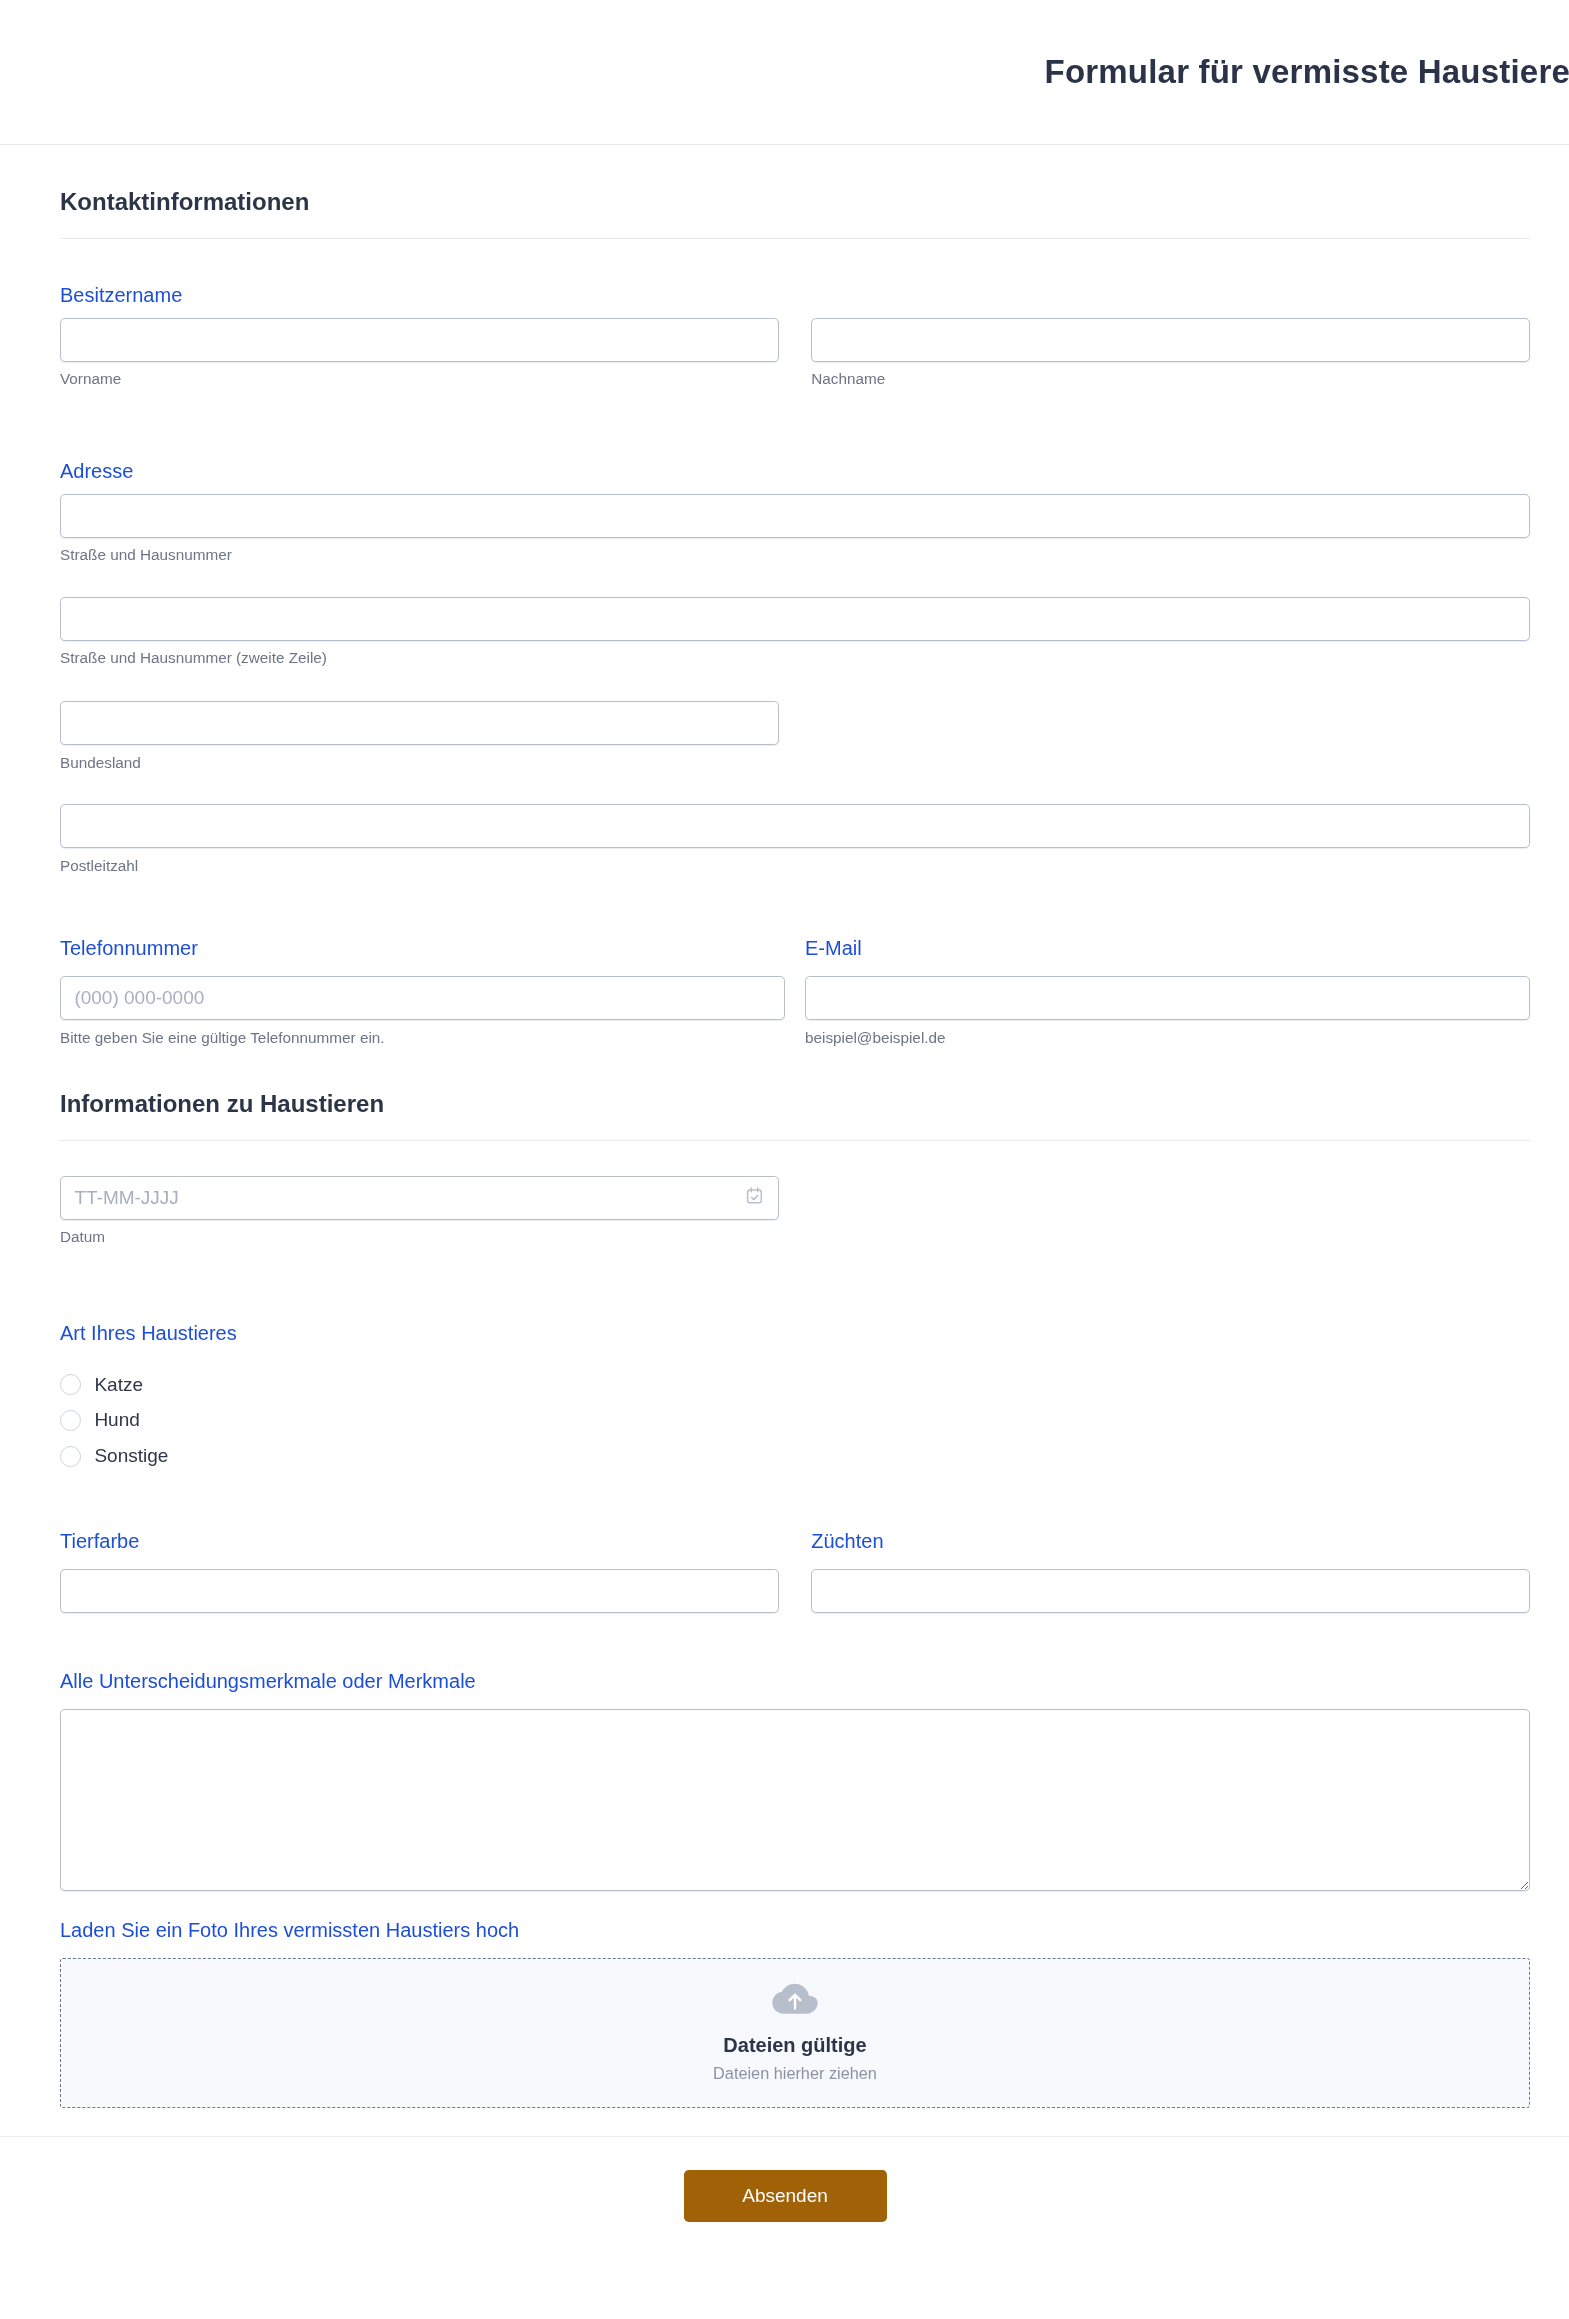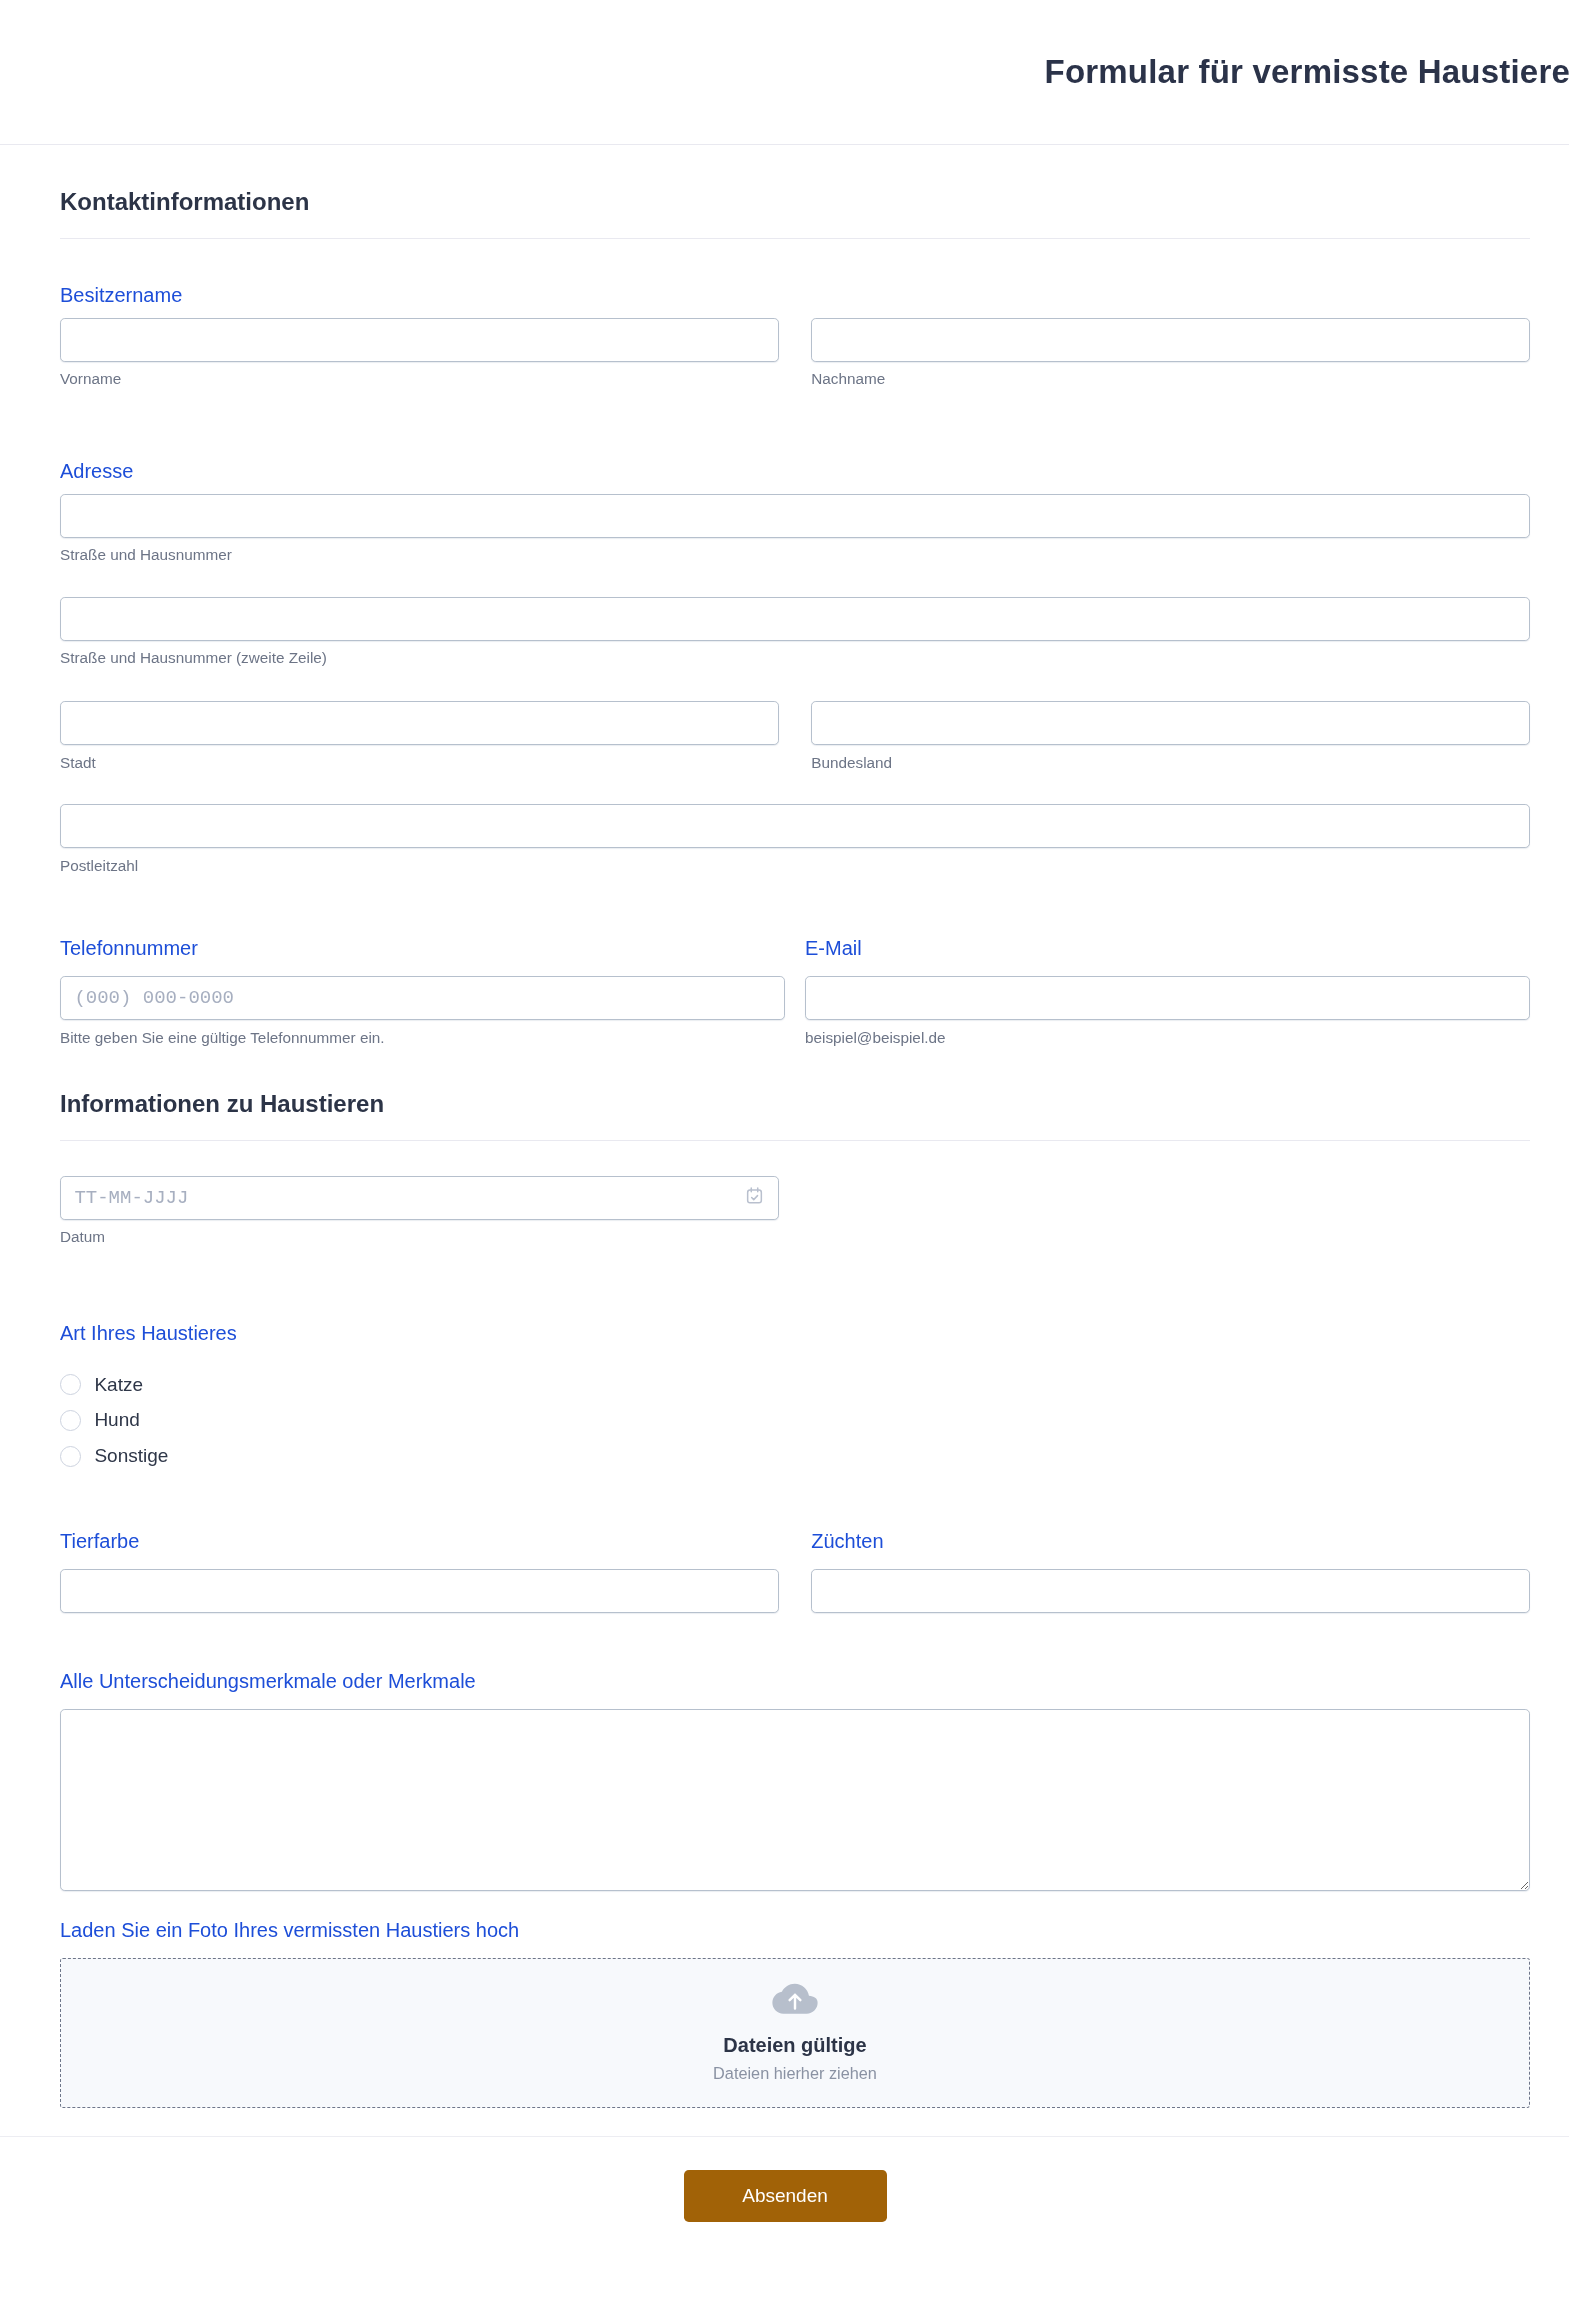--- a/index.html
+++ b/index.html
@@ -17,21 +17,21 @@
   .content { padding: 0 40px 0 60px; }
   .section-heading {
     margin-top: 42px; font-size: 24px; line-height: 29px; font-weight: 600; color: #2c3447;
   }
   .section-divider { margin-top: 22px; height: 1px; background: #e9e9f0; }
   .field-label { font-size: 20px; line-height: 25px; font-weight: 500; color: #1d4ed8; }
   .sub-label { margin-top: 7.6px; font-size: 15.3px; line-height: 19px; color: #6c7486; }
   .helper-text { margin-top: 7.6px; font-size: 15.3px; line-height: 19px; color: #6c7486; }
   .text-input {
     width: 100%; height: 44px; border: 1px solid #b6c0cd; border-radius: 4.8px;
-    background: #fff; font-family: Liberation Mono, monospace; font-size: 19px; color: #2e3648;
+    background: #fff; font-family: Liberation Sans, sans-serif; font-size: 19px; color: #2e3648;
     padding: 0 13.4px; outline: none; box-shadow: 0 1px 1px rgba(187,196,210,0.3);
   }
   .text-input::placeholder { color: #a7afc0; }
   .grid2 { display: grid; grid-template-columns: 1fr 1fr; column-gap: 32.5px; }
   .half { width: calc(50% - 16.3px); }
 
   .block-owner { margin-top: 44px; }
   .block-owner .field-label { margin-bottom: 9.6px; }
   .block-address { margin-top: 71px; }
   .block-address .field-label { margin-bottom: 9.6px; }
@@ -113,24 +113,20 @@
     <div class="field-label">Adresse</div>
     <div>
       <input type="text" class="text-input" style="">
       <div class="sub-label">Straße und Hausnummer</div>
     </div>
     <div class="addr-line2">
       <input type="text" class="text-input" style="">
       <div class="sub-label">Straße und Hausnummer (zweite Zeile)</div>
     </div>
     <div class="grid2 addr-row">
-      <div>
-        <input type="text" class="text-input" style="">
-        <div class="sub-label">Stadt</div>
-      </div>
       <div>
         <input type="text" class="text-input" style="">
         <div class="sub-label">Bundesland</div>
       </div>
     </div>
     <div class="addr-zip">
       <input type="text" class="text-input" style="">
       <div class="sub-label">Postleitzahl</div>
     </div>
   </div>

